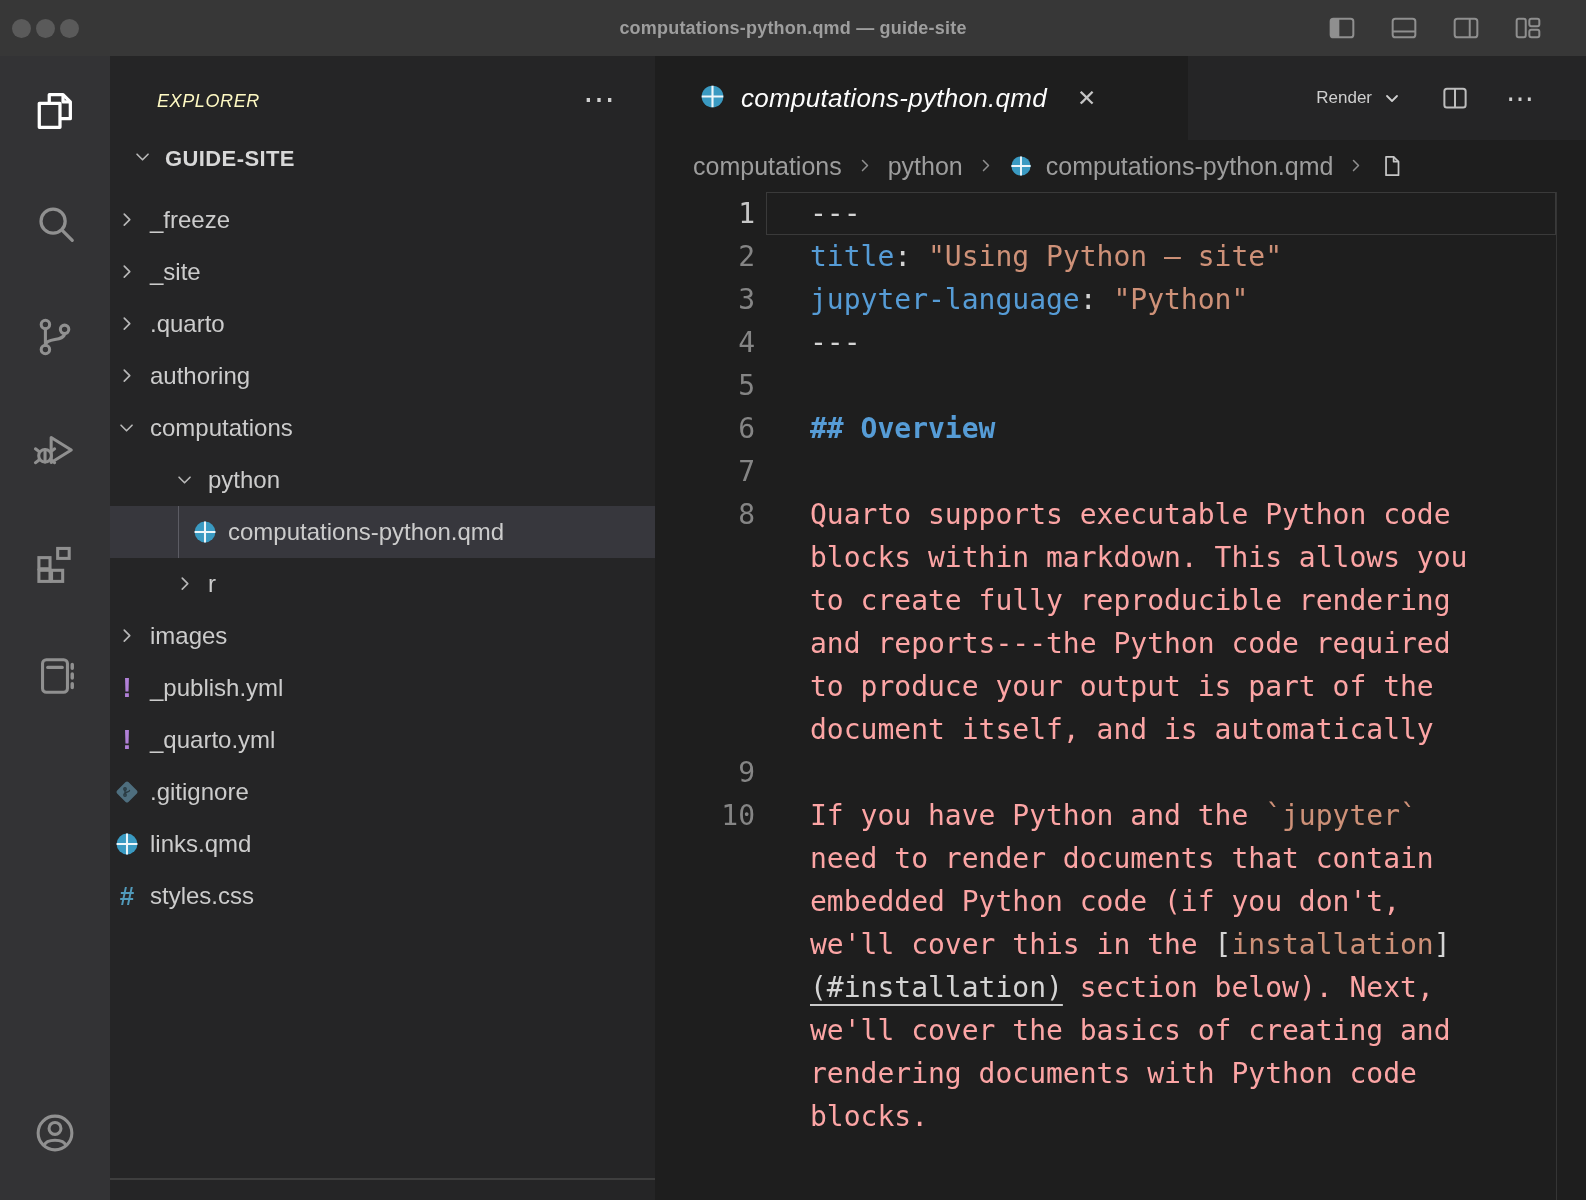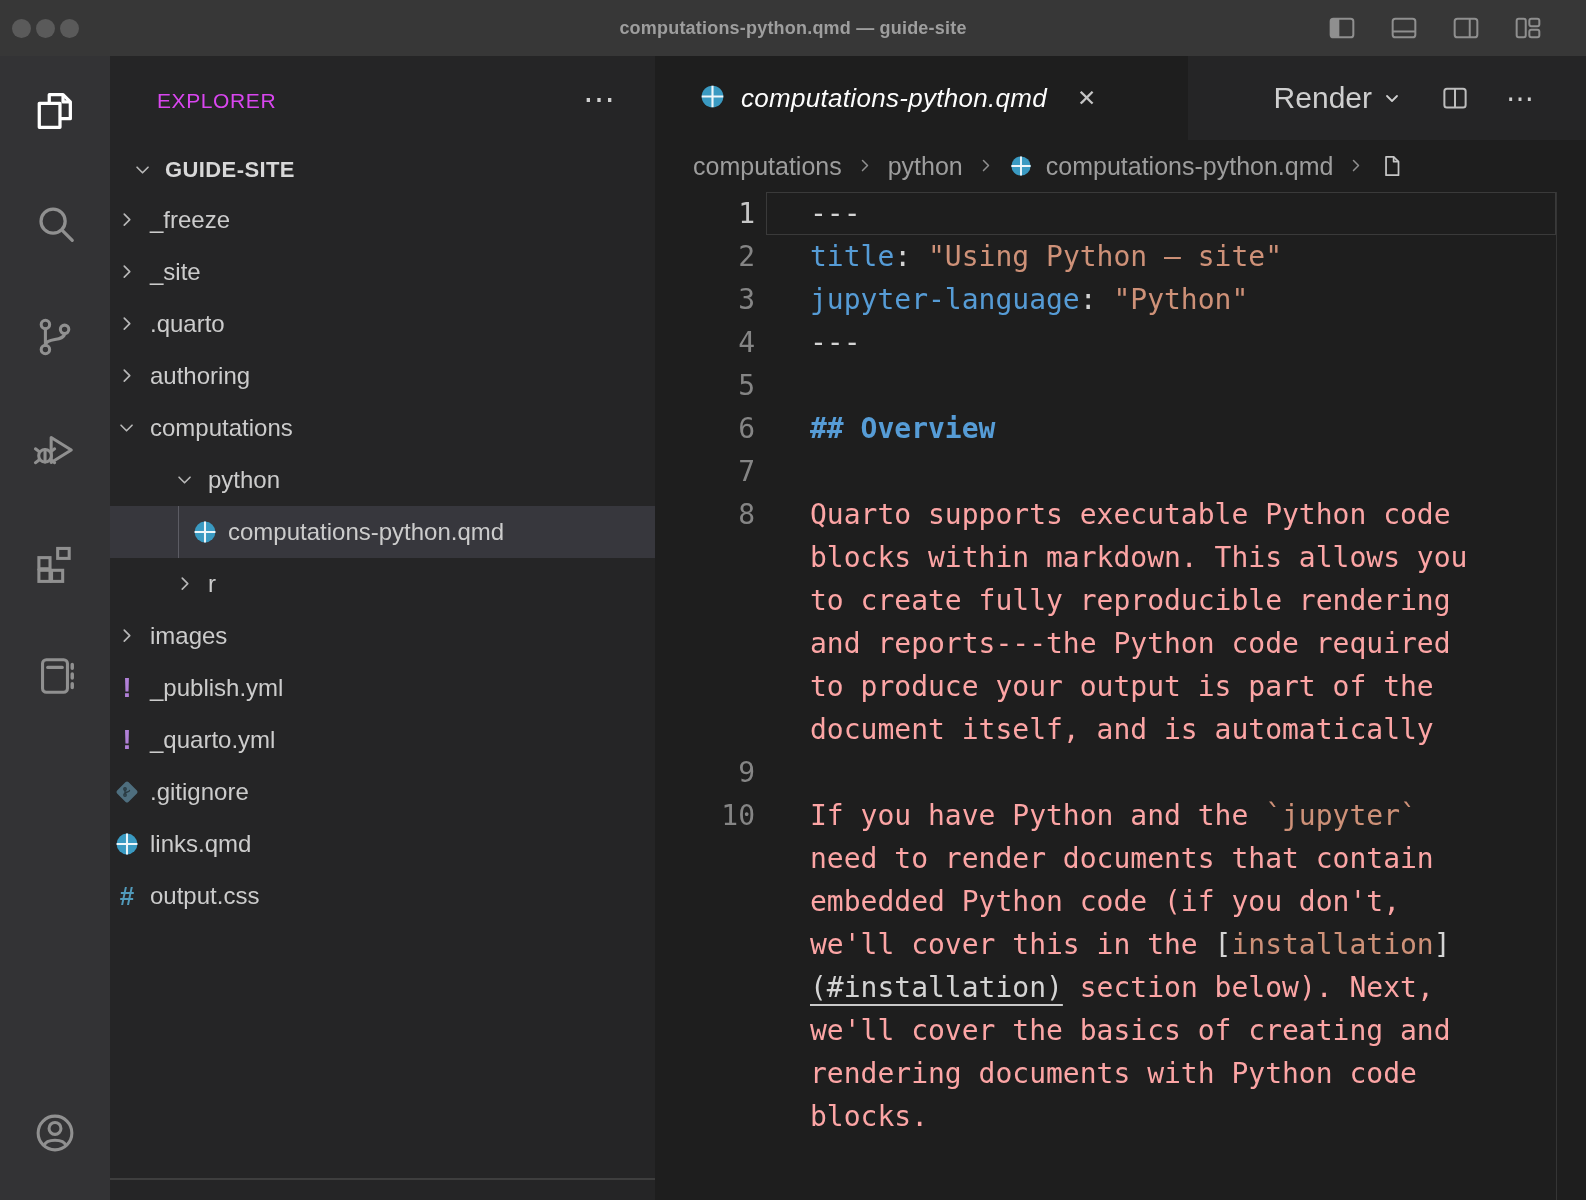--- a/index.html
+++ b/index.html
@@ -16,24 +16,24 @@
   .win-controls svg{display:block;}
 
   
   .activitybar{position:absolute;left:0;top:56px;width:110px;height:1144px;background:#333335;}
   .ab-item{height:113px;display:flex;align-items:center;justify-content:center;}
   .ab-bottom{position:absolute;bottom:40px;left:0;width:110px;display:flex;justify-content:center;}
 
   
   .sidebar{position:absolute;left:110px;top:56px;width:545px;height:1144px;background:#252526;overflow:hidden;}
   .sb-header{position:relative;height:90px;display:flex;align-items:center;padding-left:47px;}
-  .sb-title{color:#d946ef;font-size:21px;letter-spacing:.6px;}
+  .sb-title{color:#fef9c3;font-size:18px;letter-spacing:.6px;font-style:italic;}
   .sb-more{position:absolute;right:38px;top:24px;color:#d0d0d0;font-size:32px;letter-spacing:2px;}
   .tree{position:absolute;left:0;top:90px;right:0;}
-  .tree-root{height:48px;display:flex;align-items:center;padding-left:16px;}
+  .tree-root{height:48px;display:flex;align-items:flex-start;padding-left:16px;}
   .tree-root .label{color:#d8d8d8;font-size:22px;font-weight:700;letter-spacing:.4px;margin-left:5px;}
   .row{height:52px;display:flex;align-items:center;color:#cccccc;font-size:24px;}
   .row.sel{background:#37373d;}
   .lvl1{} .lvl2{padding-left:58px;} .lvl3{padding-left:78px;}
   .slot{width:34px;min-width:34px;display:flex;align-items:center;justify-content:center;}
   .row .label{margin-left:6px;white-space:nowrap;}
   .icon-yml{color:#b180d7;font-weight:800;font-size:27px;font-family:"Liberation Sans",sans-serif;}
   .icon-css{color:#519aba;font-weight:700;font-size:26px;}
   .git-diamond{position:relative;width:26px;height:26px;}
   .git-diamond .dia{position:absolute;left:5px;top:5px;width:16px;height:16px;background:#4e6e7e;border-radius:2px;transform:rotate(45deg);}
@@ -42,21 +42,21 @@
   .outline-divider{position:absolute;left:0;right:0;top:1122px;height:2px;background:#3e3e3e;}
   .outline-row{position:absolute;left:0;right:0;top:1128px;height:60px;display:flex;align-items:center;padding-left:18px;}
 
   
   .editor{position:absolute;left:655px;top:56px;width:931px;height:1144px;background:#1e1e1e;}
   .tabbar{position:absolute;left:0;top:0;width:931px;height:84px;display:flex;}
   .tab{width:533px;background:#1e1e1e;display:flex;align-items:center;padding-left:44px;box-sizing:border-box;}
   .tab-label{color:#fdfdfd;font-size:26px;font-style:italic;margin-left:15px;letter-spacing:.3px;white-space:nowrap;}
   .tab-close{color:#c5c5c5;font-size:23px;margin-left:30px;}
   .tabstrip{flex:1;background:#252526;display:flex;align-items:center;justify-content:flex-end;padding-right:50px;}
-  .render-btn{display:flex;align-items:center;gap:10px;color:#cfcfcf;font-size:30px;}
+  .render-btn{display:flex;align-items:center;gap:10px;color:#cfcfcf;font-size:17px;}
   .split-icon{margin-left:38px;display:flex;}
   .editor-more{margin-left:36px;color:#cfcfcf;font-size:28px;letter-spacing:2px;}
 
   .breadcrumbs{position:absolute;left:0;top:84px;width:931px;height:52px;display:flex;align-items:center;
                padding-left:38px;box-sizing:border-box;gap:13px;color:#9d9d9d;font-size:25px;white-space:nowrap;overflow:hidden;}
   .crumb{color:#9d9d9d;}
   .crumb-sep{display:flex;}
 
   
   .code{position:absolute;left:0;top:136px;width:931px;height:1008px;overflow:hidden;
@@ -286,21 +286,21 @@
     <circle cx="12" cy="12" r="9.6" fill="#3a9ac2"></circle>
     <path d="M2.4 12h19.2M12 2.4v19.2" stroke="#eef6fa" stroke-width="1.9" fill="none"></path>
             </svg>
           </span>
           <span class="label">links.qmd</span>
         </div>
         <div class="row lvl1">
           <span class="slot">
             <span class="icon-css">#</span>
           </span>
-          <span class="label">output.css</span>
+          <span class="label">styles.css</span>
         </div>
       </div>
     <div class="indent-guide"></div>
     <div class="outline-divider"></div>
     <div class="outline-row">
       
       
     </div>
   </div>
 

